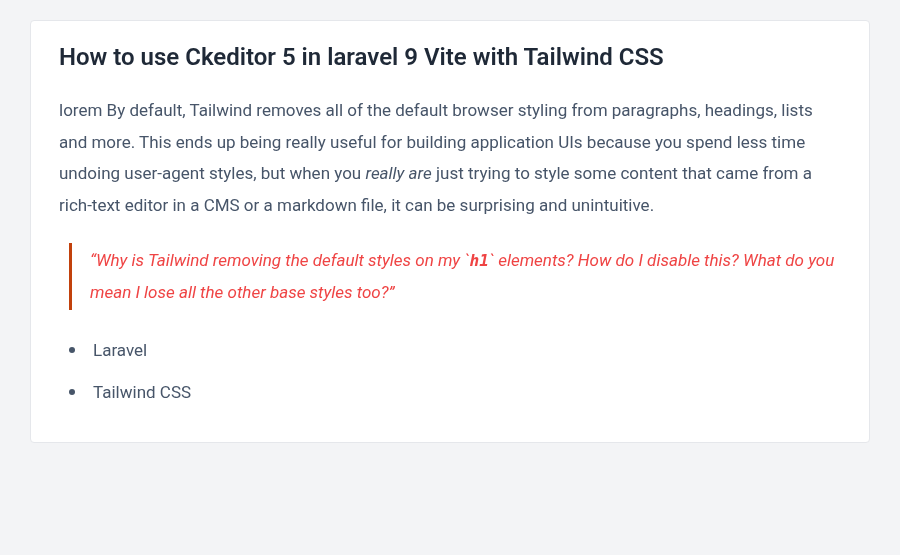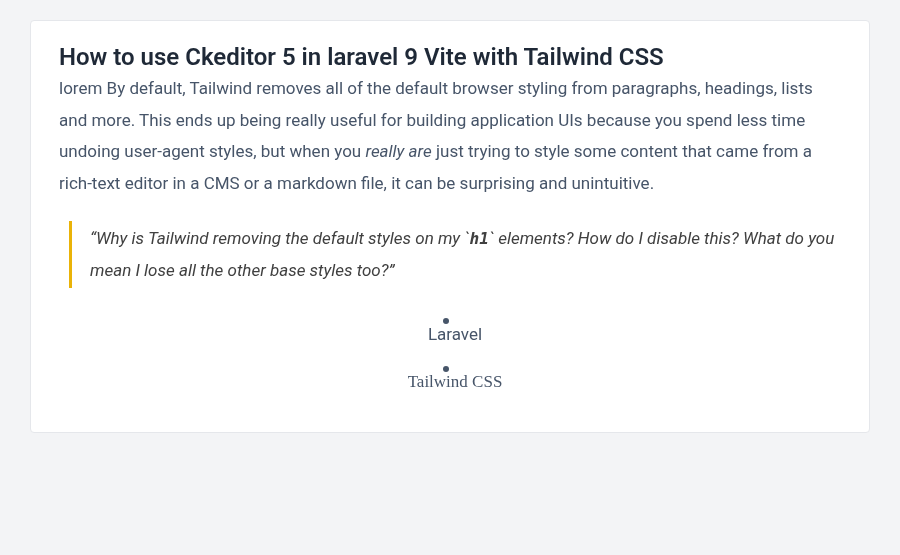--- a/index.html
+++ b/index.html
@@ -17,36 +17,36 @@
       border: 1px solid #e5e7eb;
       border-radius: 4px;
       padding: 20px 28px 28px;
       max-width: 850px;
     }
     .article-title {
       color: #1f2937;
       font-size: 24px;
       font-weight: 600;
       line-height: 1.35;
-      margin-bottom: 0;
+      margin-bottom: 22px;
     }
     .article-body {
       color: #475569;
       font-size: 17px;
       line-height: 1.85;
       margin-bottom: 22px;
     }
     .article-body em {
       font-style: italic;
     }
     .article-quote {
-      border-left: 3px solid #eab308;
+      border-left: 3px solid #c2410c;
       padding: 2px 0 2px 18px;
       margin: 0 2px 30px 10px;
-      color: #404040;
+      color: #ef4444;
       font-style: italic;
       font-size: 17px;
       line-height: 1.85;
     }
     .article-quote code {
       font-family: ui-monospace, SFMono-Regular, Menlo, Monaco, Consolas, monospace;
       font-weight: 700;
       font-style: italic;
       font-size: 0.95em;
     }
@@ -54,25 +54,23 @@
       list-style: none;
       padding: 0;
       color: #475569;
       font-size: 17px;
     }
     .article-list li {
       display: flex;
       align-items: center;
       margin-bottom: 22px;
       padding-left: 10px;
-      flex-direction: column;
     }
     .article-list li:last-child {
       margin-bottom: 12px;
-      font-family: Liberation Serif, serif;
     }
     .bullet {
       display: inline-block;
       width: 6px;
       height: 6px;
       background: #475569;
       border-radius: 50%;
       margin-right: 18px;
       flex-shrink: 0;
     }

